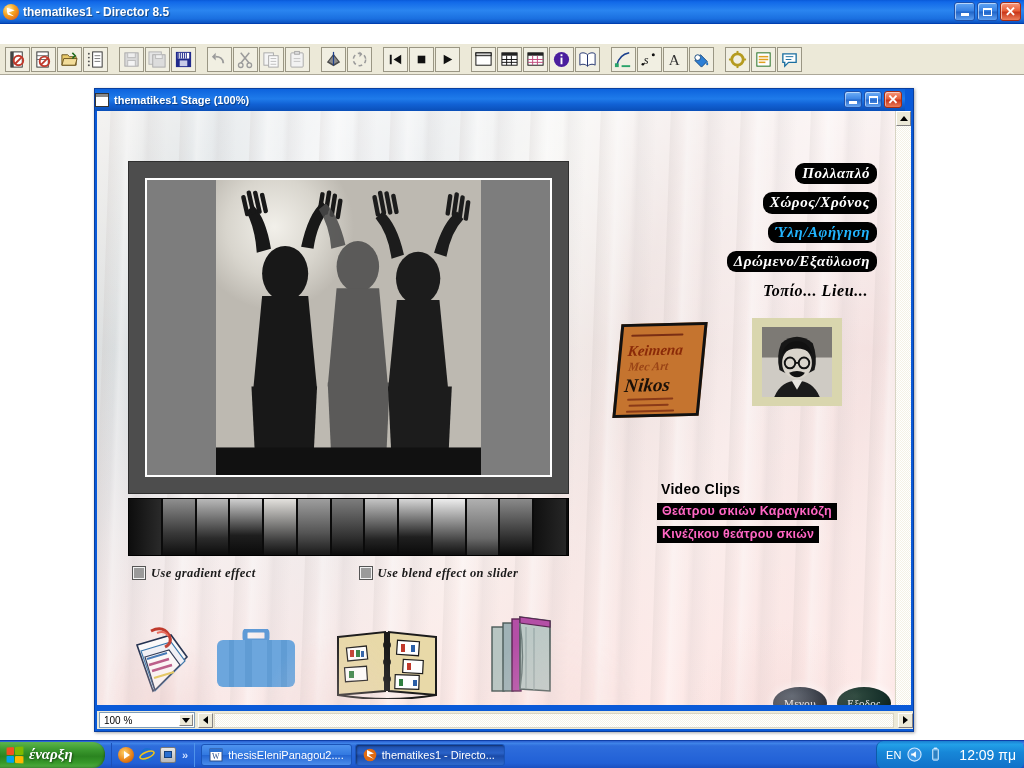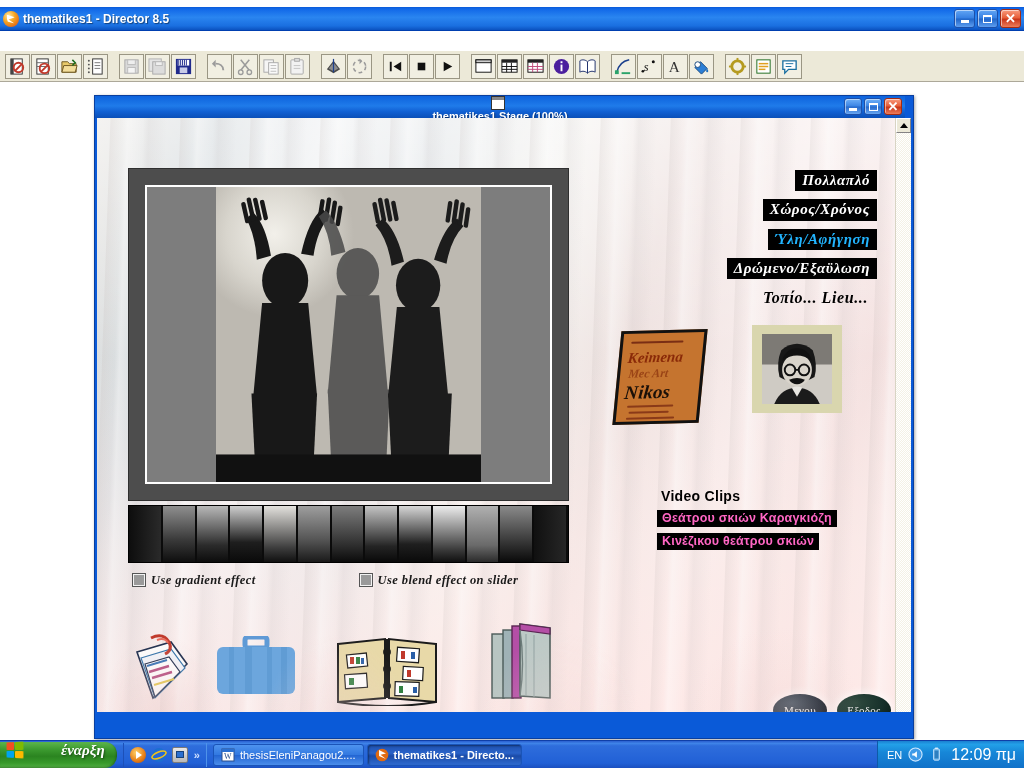--- a/index.html
+++ b/index.html
@@ -5,21 +5,21 @@
   * { box-sizing: border-box; }
   html, body {
     margin: 0; padding: 0;
     width: 1024px; height: 768px;
     overflow: hidden;
     font-family: "Liberation Sans", sans-serif;
   }
 
   
   #app-window {
-    position: absolute; left: 0; top: 7px; width: 1024px; height: 740px;
+    position: absolute; left: 0; top: 0; width: 1024px; height: 740px;
     background: #ffffff;
   }
 
   
   #app-titlebar {
     position: absolute; left: 0; top: 0; width: 1024px; height: 24px;
     background: linear-gradient(to bottom, #0a5ad8 0%, #1168e8 8%, #2a85f0 45%, #1a6fe0 82%, #0b52c0 100%);
     display: flex; align-items: center;
     border-bottom: 1px solid #003fb0;
   }
@@ -88,21 +88,21 @@
   
   #stage-window {
     position: absolute; left: 94px; top: 88px; width: 820px; height: 644px;
     background: #0a5ad8;
     border: 1px solid #0a3f9e;
     box-shadow: 1px 1px 3px rgba(0,0,0,.35);
   }
   #stage-titlebar {
     position: absolute; left: 0; top: 0; width: 810px; height: 22px;
     background: linear-gradient(to bottom, #0d63dd 0%, #1f7bea 45%, #1161d4 70%, #0a4fb8 100%);
-    display: flex; align-items: center; padding-left: 0; flex-direction: column;
+    display: flex; align-items: center; padding-left: 0;
   }
   #stage-doc-icon {
     width: 14px; height: 14px; background: #fff; border: 1px solid #333;
     margin-right: 5px; flex: none; position: relative;
   }
   #stage-doc-icon::before {
     content:""; position:absolute; left:0; top:0; right:0; height:3px; background:#888;
   }
   #stage-title { color:#fff; font-size:11px; font-weight:bold; white-space:nowrap;
                  text-shadow:1px 1px 1px rgba(0,0,0,.4); }
@@ -183,21 +183,21 @@
     font-size: 12.5px; color: #1a1a1a; margin-left: 6px; white-space: nowrap;
     letter-spacing: .4px;
   }
 
   
   #nav-labels { position:absolute; right: 20px; top: 52px; width: 300px;
                 display:flex; flex-direction:column; align-items:flex-end; gap: 8px; }
   .nav-lbl {
     background: #000; color: #fff; padding: 1px 7px 2px;
     font-family: "Liberation Serif", serif; font-style: italic; font-weight: bold;
-    font-size: 15px; white-space: nowrap; line-height: 1.22; letter-spacing: .6px;
+    font-size: 15px; white-space: nowrap; line-height: 1.22; letter-spacing: .6px; border-radius: 9px;
   }
   .nav-lbl.cyan { color: #22b5ff; }
   .nav-lbl.plain { background: transparent; color: #000; font-size: 16px; padding-right: 9px;}
 
   
   #stamp-note {
     position: absolute; left: 520px; top: 212px; width: 86px; height: 94px;
     background: #c5742f;
     border: 3px solid #111;
     transform: skewX(-7deg) rotate(-1.5deg);
@@ -300,23 +300,22 @@
   #taskbar {
     position: absolute; left: 0; top: 740px; width: 1024px; height: 28px;
     background: linear-gradient(to bottom, #2a5fd0 0%, #3f84e8 9%, #2e6ddc 18%, #2160d6 82%, #1b4fc0 100%);
     border-top: 1px solid #0f3fa8;
     display: flex; align-items: center;
   }
   #start-button {
     height: 26px; min-width: 105px; margin: 1px 6px 1px 0;
     border-radius: 0 12px 12px 0;
     background: linear-gradient(to bottom, #5db54c 0%, #3d9b30 28%, #2b8420 55%, #37992a 80%, #53b144 100%);
-    display: flex; align-items: flex-start; padding: 0 12px 0 6px;
+    display: flex; align-items: center; padding: 0 12px 0 6px;
     box-shadow: inset -1px -1px 2px rgba(0,0,0,.25);
-    gap: 32px;
   }
   #start-flag {
     width: 17px; height: 16px; margin-right: 6px; flex: none;
     display: grid; grid-template-columns: 1fr 1fr; grid-template-rows: 1fr 1fr; gap: 1px;
     transform: perspective(20px) rotateY(-8deg);
   }
   #start-flag i { display:block; border-radius:1px; }
   #start-text {
     color: #fff; font-family: "Liberation Serif", serif; font-style: italic;
     font-weight: bold; font-size: 15px; text-shadow: 1px 1px 2px rgba(0,0,0,.45);
@@ -329,30 +328,30 @@
   .task-btn {
     height: 22px; display:flex; align-items:center; padding: 0 7px;
     border-radius: 3px; max-width: 168px; min-width: 150px;
     background: linear-gradient(to bottom, #4e93ef 0%, #3178e0 50%, #2365d2 51%, #4a8deb 100%);
     border: 1px solid #1a54b8;
     color: #fff; font-size: 11px; white-space: nowrap; overflow: hidden;
   }
   .task-btn.active {
     background: linear-gradient(to bottom, #1d4fae 0%, #2a63c9 40%, #1b4ba8 55%, #2f6bd0 100%);
     box-shadow: inset 1px 1px 2px rgba(0,0,0,.4);
-    font-weight: bold;
   }
   .task-ico { width:14px; height:14px; margin-right:5px; flex:none; }
   #tray {
     display:flex; align-items:center; gap:6px; height:28px; padding: 0 8px 0 9px;
     background: linear-gradient(to bottom, #1b7fd0 0%, #23a0e8 12%, #1787d8 40%, #1070c8 100%);
     border-left: 1px solid #0d5ba8;
+    border-radius: 7px;
   }
   #tray-lang { color:#fff; font-size:11px; }
-  #tray-clock { color:#fff; font-size:16px; margin-left:1px; white-space:nowrap; }
+  #tray-clock { color:#fff; font-size:14px; margin-left:10px; white-space:nowrap; }
   .tray-ico { width:15px; height:15px; flex:none; }
 </style>
 </head>
 <body>
 
 <div id="app-window">
 
   <div id="app-titlebar">
     <div id="app-icon"></div>
     <div id="app-title">thematikes1 - Director 8.5</div>
@@ -852,20 +851,35 @@
         <span>Εξοδος</span>
       </div>
     </div>
 
     <div id="stage-vscroll">
       <div class="vscroll-btn">
           <span class="arrow-up"></span>
         </div>
     </div>
 
+    <div id="stage-hscroll-area">
+      <div id="zoom-combo">
+        <span id="zoom-combo-value">100 %</span>
+        <span id="zoom-combo-arrow">
+            <span class="arrow-dn"></span>
+          </span>
+      </div>
+      <div class="scroll-sq">
+          <span class="arrow-lf"></span>
+        </div>
+      <div id="hscroll-track"></div>
+      <div class="scroll-sq">
+          <span class="arrow-rt"></span>
+        </div>
+    </div>
   </div>
 </div>
 
 <div id="taskbar">
   <div id="start-button">
     <span id="start-flag">
       <i style="background:#f25022"></i>
         <i style="background:#7fba00"></i>
         <i style="background:#00a4ef"></i>
         <i style="background:#ffb900"></i>

